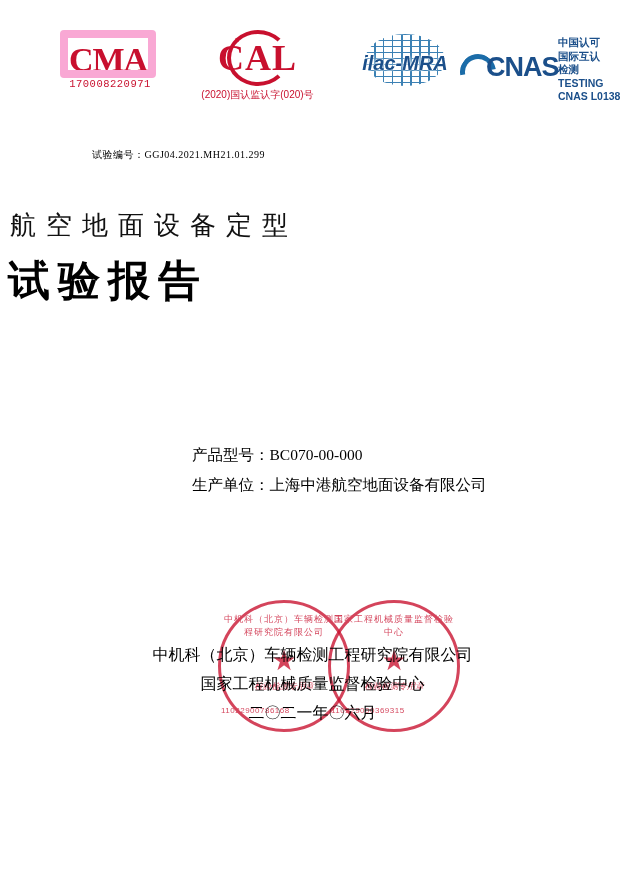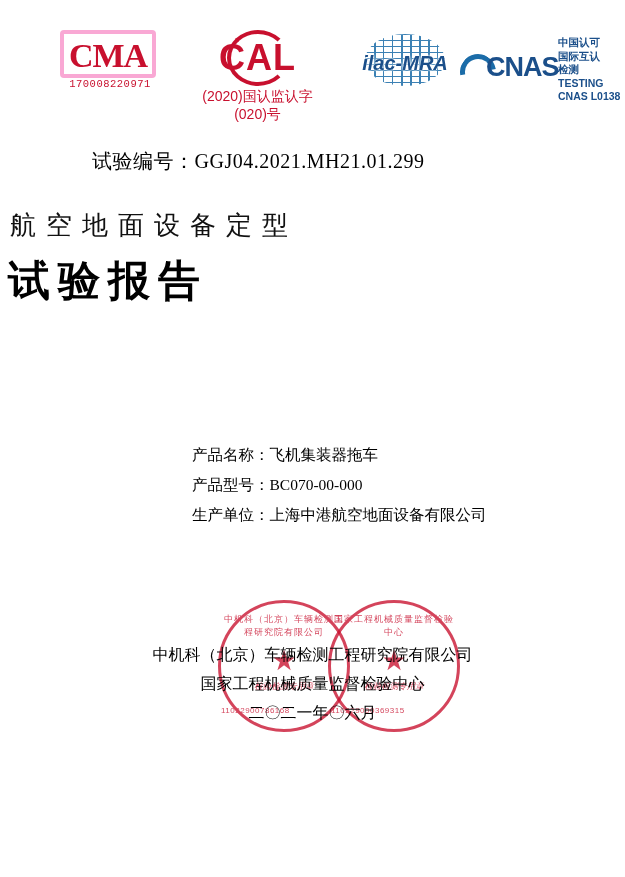--- a/index.html
+++ b/index.html
@@ -27,21 +27,21 @@
 
   
   .cma {
     position: absolute;
     left: 5px;
     top: 2px;
     width: 100px;
     text-align: center;
   }
   .cma-box {
-    border: 4px solid #f9a8d4;
+    border: 8px solid #f9a8d4;
     border-radius: 4px;
     height: 48px;
     width: 96px;
     box-sizing: border-box;
     position: relative;
     overflow: hidden;
   }
   .cma-text {
     font-family: "Liberation Serif", serif;
     font-weight: bold;
@@ -80,29 +80,29 @@
     border: 4px solid #C8102E;
     border-radius: 50%;
     border-right-color: transparent;
     box-sizing: border-box;
   }
   .cal-letters {
     position: absolute;
     left: 0;
     top: 6px;
     width: 100%;
-    font-family: Liberation Sans, sans-serif;
+    font-family: Liberation Serif, serif;
     font-weight: bold;
     font-size: 36px;
     line-height: 48px;
     color: #C8102E;
     letter-spacing: 1px;
   }
   .cal-sub {
-    font-size: 14px;
+    font-size: 10px;
     color: #C8102E;
     font-family: "Liberation Sans", sans-serif;
     margin-top: -2px;
   }
 
   
   .ilac {
     position: absolute;
     left: 305px;
     top: 6px;
@@ -175,21 +175,21 @@
     color: #1b4f8a;
     font-weight: bold;
   }
   .cnas-right .cn { font-family: "Liberation Sans", sans-serif; }
 
   
   .report-no {
     position: absolute;
     top: 148px;
     left: 92px;
-    font-size: 20px;
+    font-size: 10px;
     font-family: "Liberation Serif", serif;
     letter-spacing: 0.5px;
   }
 
   
   .title-1 {
     position: absolute;
     top: 208px;
     left: 0;
     width: 100%;
@@ -330,23 +330,20 @@
 
 <div class="report-no">
   <span>试验编号：</span><span>GGJ04.2021.MH21.01.299</span>
 </div>
 
 <div class="title-1">航空地面设备定型</div>
 <div class="title-2">试验报告</div>
 
 <div class="info">
   <div class="info-row">
-    <span class="info-label">产品名称：</span><span class="info-value">飞机集装器拖车</span>
-  </div>
-  <div class="info-row">
     <span class="info-label">产品型号：</span><span class="info-value">BC070-00-000</span>
   </div>
   <div class="info-row">
     <span class="info-label">生产单位：</span><span class="info-value">上海中港航空地面设备有限公司</span>
   </div>
 </div>
 
 <div class="seal seal-1">
   <div class="arc-top">中机科（北京）车辆检测工程研究院有限公司</div>
   <div class="star">★</div>

